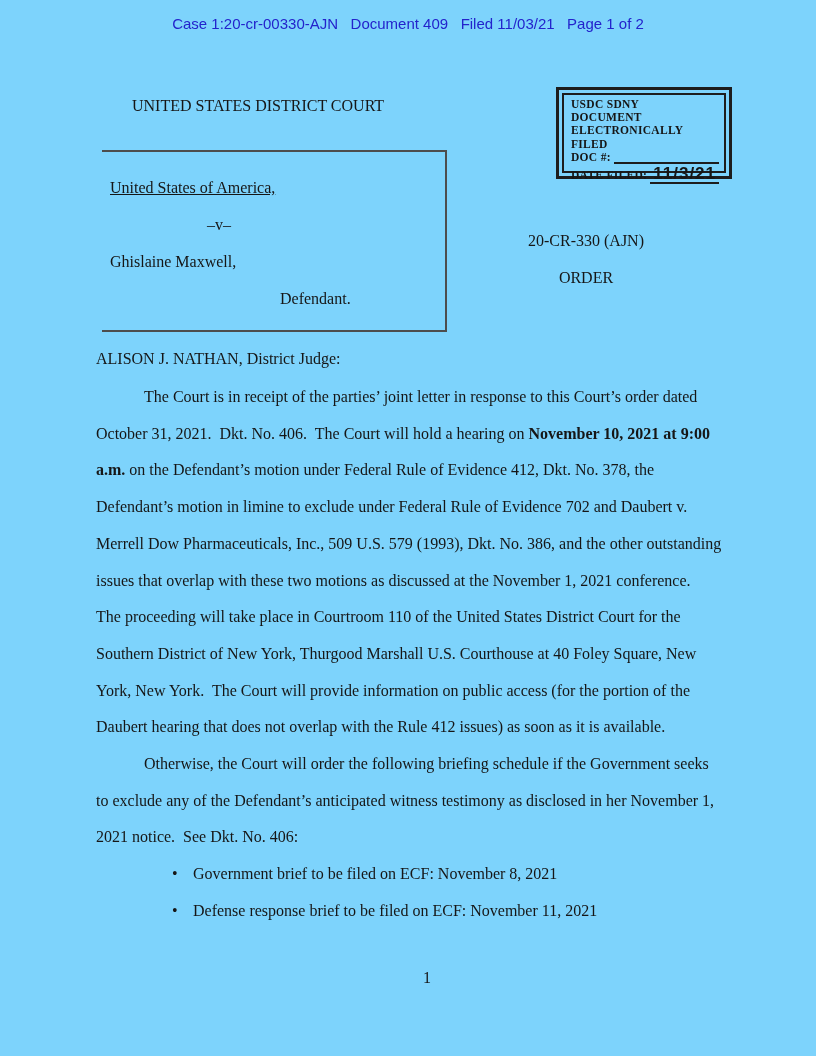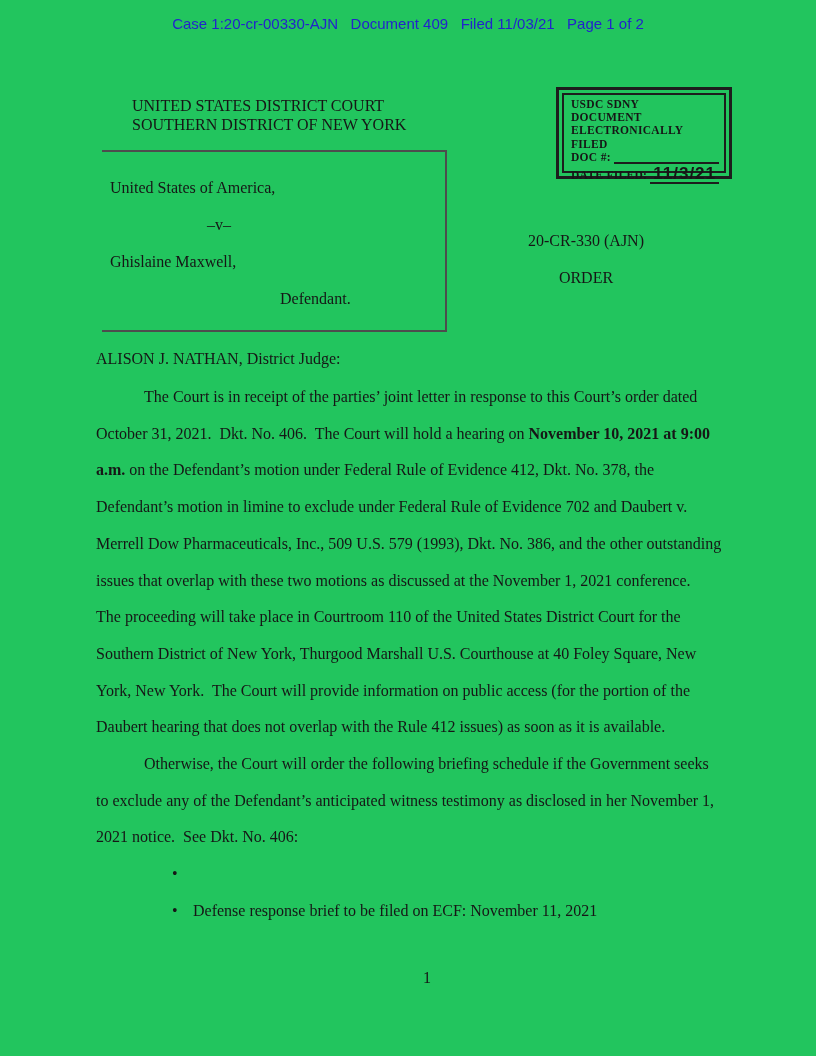--- a/index.html
+++ b/index.html
@@ -1,17 +1,17 @@
 <!DOCTYPE html>
 <html><head>
 <meta charset="utf-8">
 <style>
   html,body { margin:0; padding:0; background:#ffffff; }
   .page {
-    position:relative; width:816px; height:1056px; background:#22c55e;
+    position:relative; width:816px; height:1056px; background:#7dd3fc;
     font-family:"Liberation Serif", serif; font-size:16px; color:#161616;
     overflow:hidden;
   }
   .pacer-header {
     position:absolute; top:15px; left:0; width:816px; text-align:center;
     font-family:"Liberation Sans", sans-serif; font-size:15px; white-space:pre;
   }
   .court-heading { position:absolute; left:104px; top:97px; line-height:18.7px;margin-left:28px; }
   
   .stamp {
@@ -30,21 +30,21 @@
     flex:1; font-family:"Liberation Sans", sans-serif; font-size:17px; font-weight:600;
     line-height:17px; border-bottom:2px solid #1d1d1d; margin-left:3px; padding-left:3px;
     letter-spacing:1px;
   }
   
   .caption-box {
     position:absolute; left:102px; top:150px; width:345px; height:182px;
     border-top:2px solid #4d4d4d; border-right:2px solid #4d4d4d; border-bottom:2px solid #4d4d4d;
     box-sizing:border-box;
   }
-  .cap-plaintiff  { position:absolute; left:8px;   top:27px; }
+  .cap-plaintiff  { position:absolute; left:8px;   top:27px;text-decoration:underline; }
   .cap-versus     { position:absolute; left:105px; top:64px; }
   .cap-defendant  { position:absolute; left:8px;   top:101px; }
   .cap-designation{ position:absolute; left:153px; top:138px;margin-left:25px; }
   .case-number { position:absolute; left:450px; top:232px; width:272px; text-align:center; }
   .order-title { position:absolute; left:450px; top:269px; width:272px; text-align:center; }
   
   .body { position:absolute; left:96px; top:349px; width:627px; }
   .judge-line { line-height:20px; margin-bottom:10px; }
   .para { line-height:36.7px; text-indent:48px; margin:0; }
   .b { font-weight:bold; }
@@ -55,21 +55,20 @@
 </style>
 </head>
 <body>
 
 <div class="page">
 
   <div class="pacer-header" style="color: rgb(35, 35, 204);">Case 1:20-cr-00330-AJN&nbsp;&nbsp; Document 409&nbsp;&nbsp; Filed 11/03/21&nbsp;&nbsp; Page 1 of 2</div>
 
   <div class="court-heading">
     <div>UNITED STATES DISTRICT COURT</div>
-    <div>SOUTHERN DISTRICT OF NEW YORK</div>
   </div>
 
   <div class="stamp">
     <div class="stamp-inner">
       <div>USDC SDNY</div>
       <div>DOCUMENT</div>
       <div>ELECTRONICALLY FILED</div>
       <div class="stamp-row">
         <span>DOC #:</span>
         <span class="stamp-blank"></span>
@@ -93,20 +92,21 @@
 
   <div class="body">
     <div class="judge-line">ALISON J. NATHAN, District Judge:</div>
     <div id="paragraphs">
         <div class="para"><span>The Court is in receipt of the parties’ joint letter in response to this Court’s order dated October 31, 2021.&nbsp; Dkt. No. 406.&nbsp; The Court will hold a hearing on </span><span class="b">November 10, 2021 at 9:00 a.m.</span><span> on the Defendant’s motion under Federal Rule of Evidence 412, Dkt. No. 378, the Defendant’s motion </span><span class="i">in limine</span><span> to exclude under Federal Rule of Evidence 702 and </span><span class="i">Daubert v. Merrell Dow Pharmaceuticals, Inc.</span><span>, 509 U.S. 579 (1993), Dkt. No. 386, and the other outstanding issues that overlap with these two motions as discussed at the November 1, 2021 conference.&nbsp; The proceeding will take place in Courtroom 110 of the United States District Court for the Southern District of New York, Thurgood Marshall U.S. Courthouse at 40 Foley Square, New York, New York.&nbsp; The Court will provide information on public access (for the portion of the </span><span class="i">Daubert</span><span> hearing that does not overlap with the Rule 412 issues) as soon as it is available.</span></div>
         <div class="para"><span>Otherwise, the Court will order the following briefing schedule if the Government seeks to exclude any of the Defendant’s anticipated witness testimony as disclosed in her November 1, 2021 notice.&nbsp; </span><span class="i">See</span><span> Dkt. No. 406:</span></div>
       </div>
     <div id="bullets">
         <div class="bullet">
           <span class="dot">•</span>
+          <span>Government brief to be filed on ECF: November 8, 2021</span>
         </div>
         <div class="bullet">
           <span class="dot">•</span>
           <span>Defense response brief to be filed on ECF: November 11, 2021</span>
         </div>
       </div>
   </div>
 
   <div class="page-number">1</div>
 

